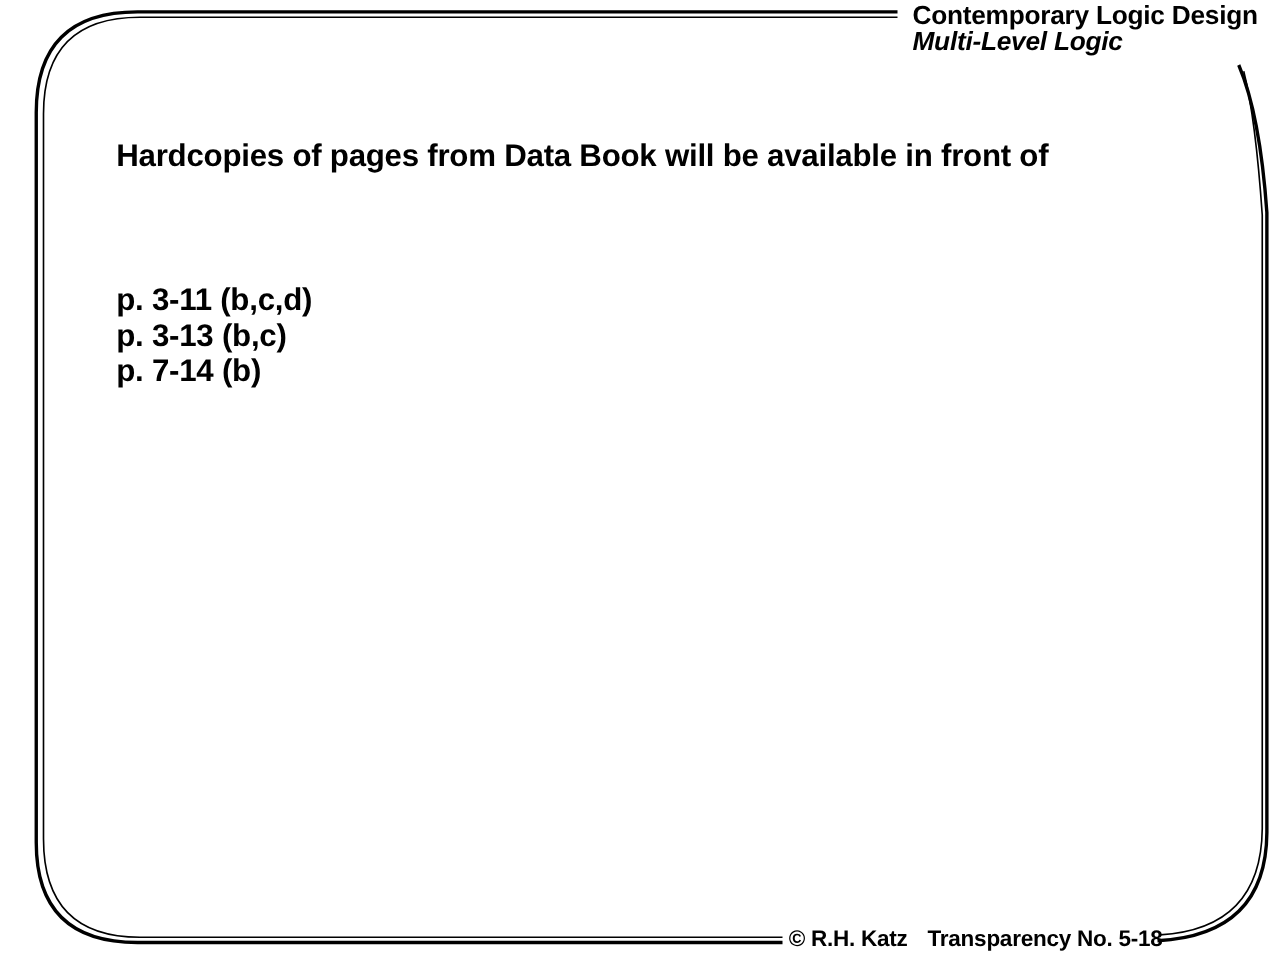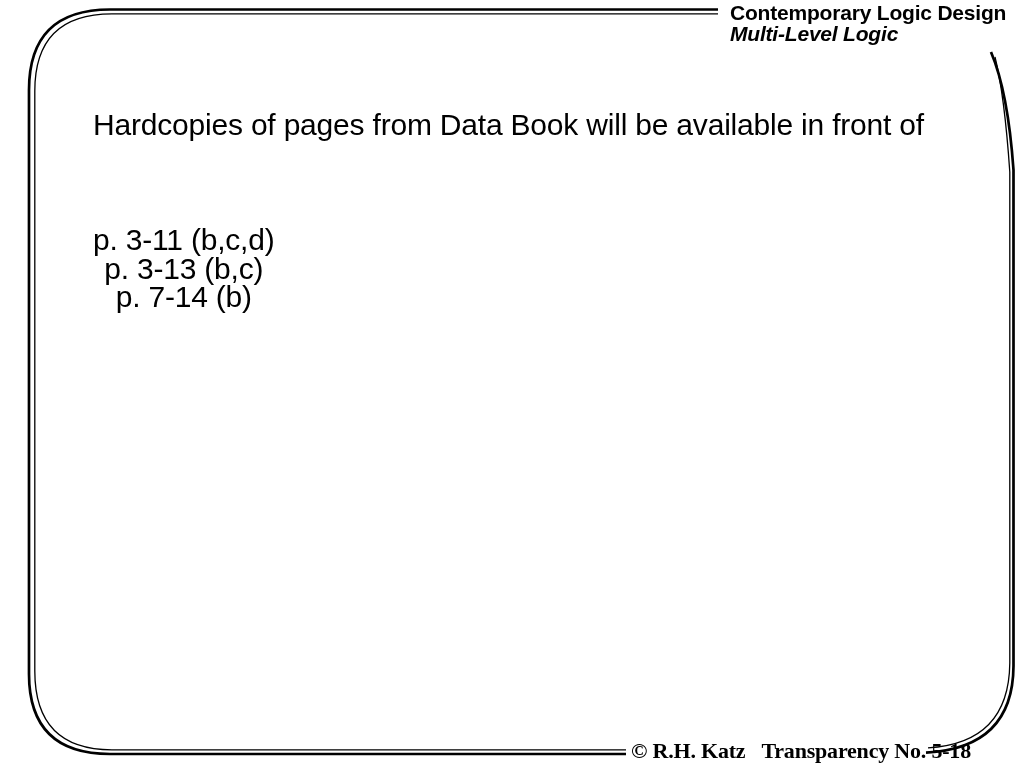--- a/index.html
+++ b/index.html
@@ -46,40 +46,39 @@
     white-space: nowrap;
     letter-spacing: -0.2px;
   }
   .header .chapter {
     font-style: italic;
   }
 
   .body-text {
     position: absolute;
     left: 93px;
-    font-size: 30px;
-    font-weight: normal;
+    font-size: 25px;
+    font-weight: bold;
     line-height: 28.6px;
     white-space: nowrap;
     letter-spacing: -0.2px;
   }
   .body-line-1 { top: 111px; }
   .body-line-2 { top: 167px; }
-  .body-pages  { top: 226px; text-align: center; }
+  .body-pages  { top: 226px; }
 
   .footer {
     position: absolute;
     left: 631px;
     top: 741px;
-    font-size: 22px;
+    font-size: 18px;
     font-weight: bold;
     line-height: 20px;
     white-space: nowrap;
     letter-spacing: -0.2px;
-    font-family: Liberation Serif, serif;
   }
   .footer .transparency {
     margin-left: 16px;
   }
 </style>
 </head>
 <body>
 
 <div class="slide">
 

